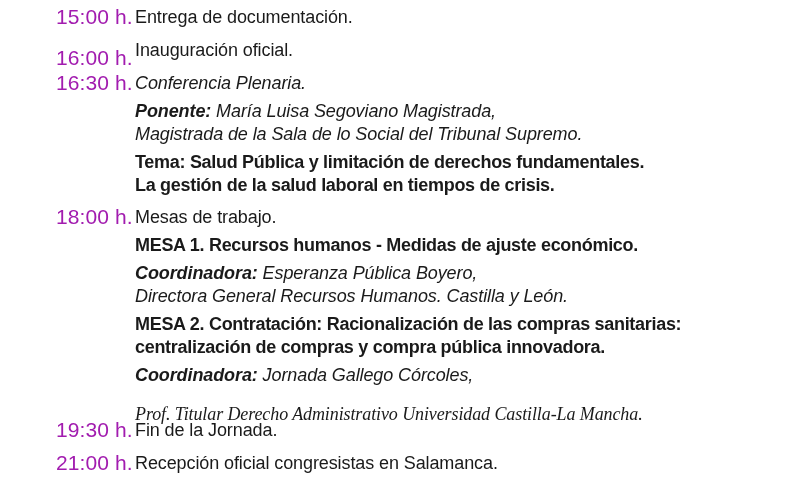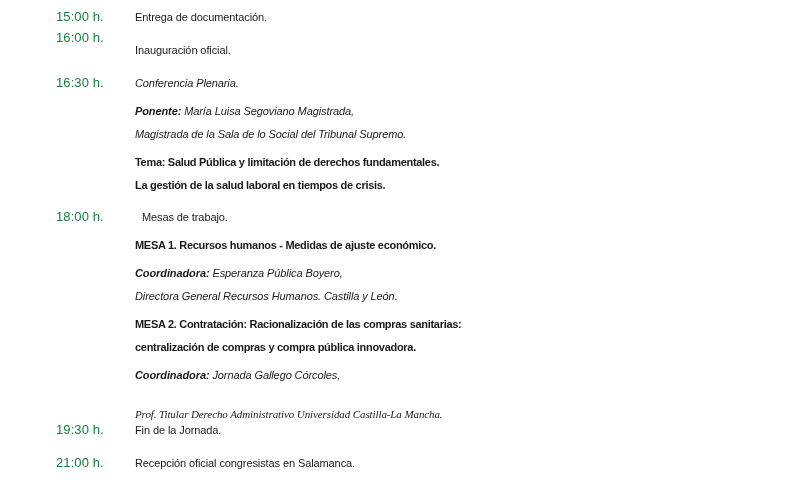--- a/index.html
+++ b/index.html
@@ -11,57 +11,57 @@
       width: 794px;
       height: 487px;
       position: relative;
       overflow: hidden;
       font-family: "Liberation Sans", "DejaVu Sans", sans-serif;
       color: #1a1a1a;
     }
     .line {
       position: absolute;
       white-space: nowrap;
-      font-size: 11px;
+      font-size: 18px;
       line-height: 20px;
       letter-spacing: -0.1px;
     }
     .time {
       left: 56px;
-      color: #15803d;
-      font-size: 13px;
+      color: #a21caf;
+      font-size: 21px;
       letter-spacing: 0.1px;
     }
     .text { left: 135px; }
     .bold { font-weight: bold; letter-spacing: -0.3px; }
     .ital { font-style: italic; }
     .label { font-weight: bold; font-style: italic; }
   </style>
 </head>
 <body>
 
 <div class="line time" style="top:7px;">15:00 h.</div>
 <div class="line text" style="top:7px;">Entrega de documentación.</div>
 
-<div class="line time" style="top:28px;">16:00 h.</div>
+<div class="line time" style="top:48px;">16:00 h.</div>
 <div class="line text" style="top:40px;">Inauguración oficial.</div>
 
 <div class="line time" style="top:73px;">16:30 h.</div>
 <div class="line text" style="top:73px;font-style:italic;">Conferencia Plenaria.</div>
 
 <div class="line text ital" style="top:101px;">
   <span class="label">Ponente:</span><span> María Luisa Segoviano Magistrada,</span>
 </div>
 <div class="line text ital" style="top:124px;">Magistrada de la Sala de lo Social del Tribunal Supremo.</div>
 
 <div class="line text bold" style="top:152px;">Tema: Salud Pública y limitación de derechos fundamentales.</div>
 <div class="line text bold" style="top:175px;">La gestión de la salud laboral en tiempos de crisis.</div>
 
 <div class="line time" style="top:207px;">18:00 h.</div>
-<div class="line text" style="top:207px;margin-left:7px;">Mesas de trabajo.</div>
+<div class="line text" style="top:207px;">Mesas de trabajo.</div>
 
 <div class="line text bold" style="top:235px;">MESA 1. Recursos humanos - Medidas de ajuste económico.</div>
 <div class="line text ital" style="top:263px;">
   <span class="label">Coordinadora:</span><span> Esperanza Pública Boyero,</span>
 </div>
 <div class="line text ital" style="top:286px;">Directora General Recursos Humanos. Castilla y León.</div>
 
 <div class="line text bold" style="top:314px;">MESA 2. Contratación: Racionalización de las compras sanitarias:</div>
 <div class="line text bold" style="top:337px;">centralización de compras y compra pública innovadora.</div>
 <div class="line text ital" style="top:365px;">

